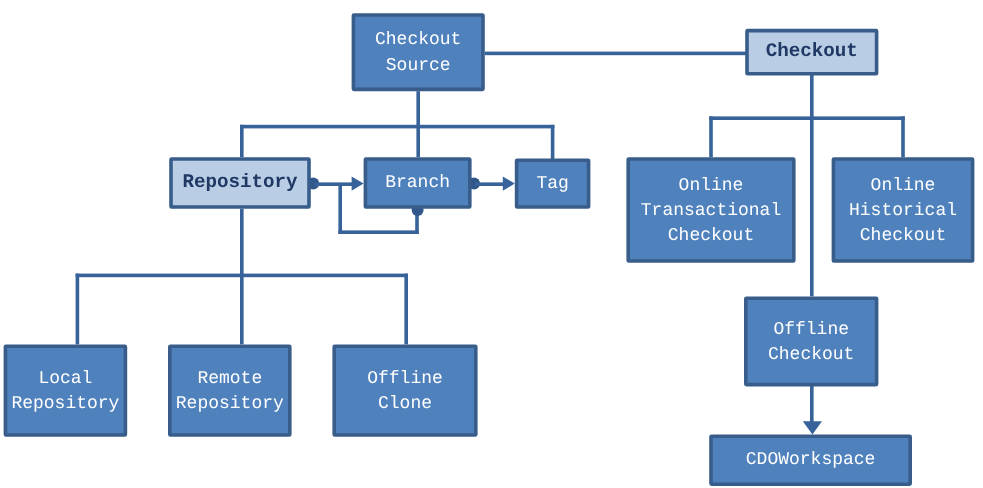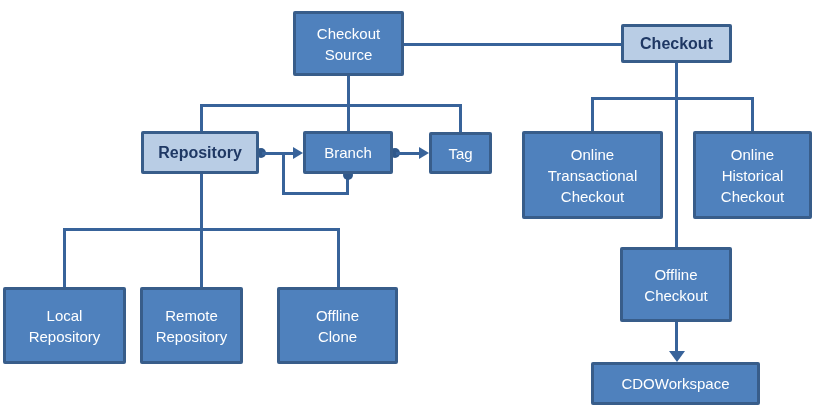--- a/index.html
+++ b/index.html
@@ -1,18 +1,18 @@
 <!DOCTYPE html>
 <html><head>
 <meta charset="utf-8">
 <style>
   html,body{margin:0;padding:0;background:#ffffff;}
   .canvas{
     position:relative;width:819px;height:407px;background:#ffffff;overflow:hidden;
-    font-family:Liberation Sans, sans-serif;
+    font-family:Liberation Mono, monospace;
   }
   .node{
     position:absolute;display:flex;align-items:center;justify-content:center;
     text-align:center;box-sizing:border-box;border:3px solid #385D8A;border-radius:2px;
     font-size:15px;line-height:21px;white-space:pre-line;
   }
   .node.dark{background:#4F81BD;color:#ffffff;font-weight:normal;}
   .node.light{background:#B9CDE5;color:#1F3864;font-weight:bold;font-size:16px;}
   .h,.v{position:absolute;background:#38639A;}
   .h{height:3px;}
@@ -71,21 +71,21 @@
   <div class="node light" style="left:621px;top:24px;width:111px;height:39px">Checkout</div>
   <div class="node light" style="left:141px;top:131px;width:118px;height:43px">Repository</div>
   <div class="node dark" style="left:429px;top:132px;width:63px;height:42px">Tag</div>
   <div class="node dark" style="left:303px;top:131px;width:90px;height:43px">Branch</div>
   <div class="node dark" style="left:522px;top:131px;width:141px;height:88px">Online
 Transactional
 Checkout</div>
   <div class="node dark" style="left:693px;top:131px;width:119px;height:88px">Online
 Historical
 Checkout</div>
-  <div class="node dark" style="left:3px;top:287px;width:123px;height:77px">Local
+  <div class="node dark" style="left:3px;top:287px;width:103px;height:77px">Local
 Repository</div>
   <div class="node dark" style="left:140px;top:287px;width:103px;height:77px">Remote
 Repository</div>
   <div class="node dark" style="left:277px;top:287px;width:121px;height:77px">Offline
 Clone</div>
   <div class="node dark" style="left:620px;top:247px;width:112px;height:75px">Offline
 Checkout</div>
   <div class="node dark" style="left:591px;top:362px;width:169px;height:43px">CDOWorkspace</div>
 
 </div>

